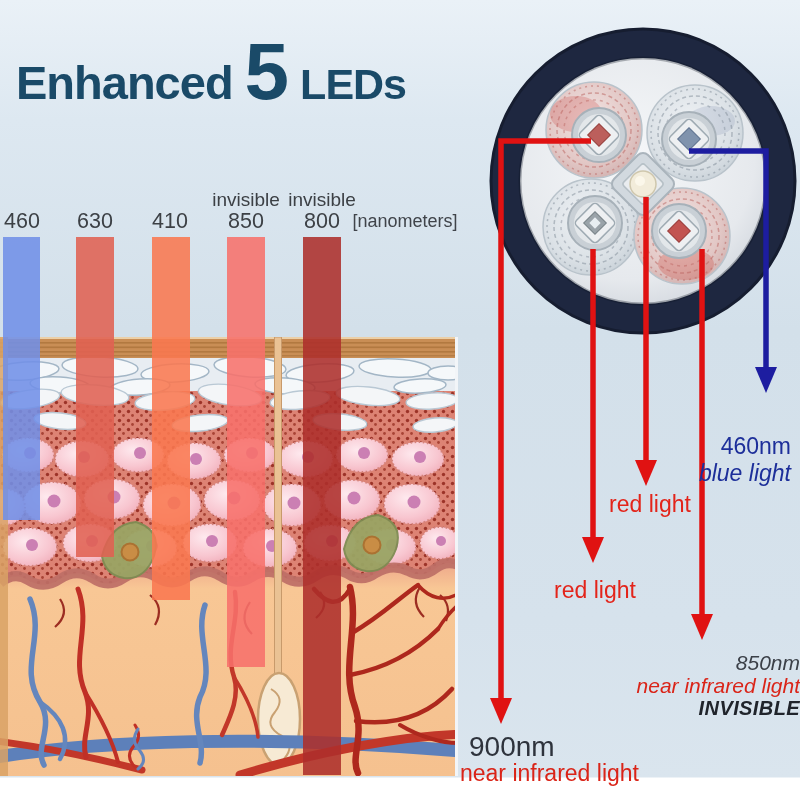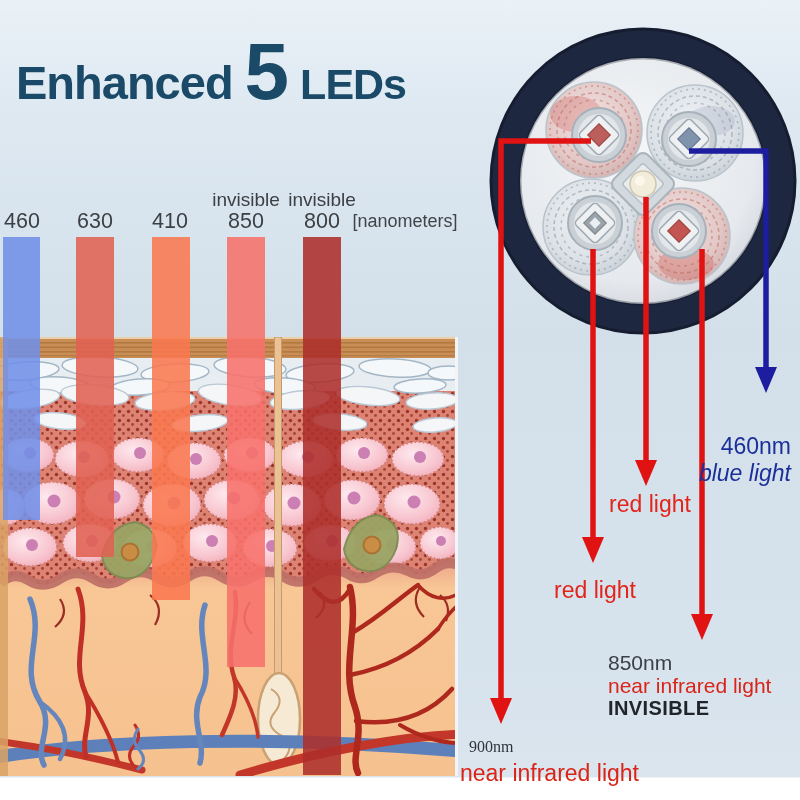--- a/index.html
+++ b/index.html
@@ -26,24 +26,24 @@
   .bar5{left:303px;width:38px;height:538px;}
   
   .skin{position:absolute;left:0;top:337px;z-index:1;}
   .device{position:absolute;left:483px;top:21px;z-index:3;}
   .lines{position:absolute;left:0;top:0;z-index:5;pointer-events:none;}
   
   .callout{position:absolute;z-index:6;}
   .c460{top:396px;right:9px;width:170px;text-align:right;font-size:23px;line-height:27px;margin-top:37px;}
   .c660{top:491px;left:580px;width:140px;text-align:center;font-size:23px;line-height:27px;}
   .c630{top:577px;left:525px;width:140px;text-align:center;font-size:23px;line-height:27px;}
-  .c850{top:651px;left:608px;width:192px;text-align:left;font-size:21px;line-height:23px;}
+  .c850{top:651px;left:608px;width:192px;text-align:right;font-size:21px;line-height:23px;font-style:italic;}
   .c850 .flag{font-weight:bold;font-size:20px;letter-spacing:.4px;}
   .c900{top:733px;left:460px;width:210px;text-align:left;font-size:23px;line-height:27px;}
-  .c900 .nmline{font-size:16px;padding-left:9px;font-family:Liberation Serif, serif;}
+  .c900 .nmline{font-size:28px;padding-left:9px;}
 </style>
 </head>
 <body>
 
 <div class="page">
 
   <svg class="skin" width="458" height="439" viewBox="0 0 458 439">
     <defs>
       <radialGradient id="cellG" cx="40%" cy="35%" r="75%">
         <stop offset="0" stop-color="#fee9ee"></stop>

